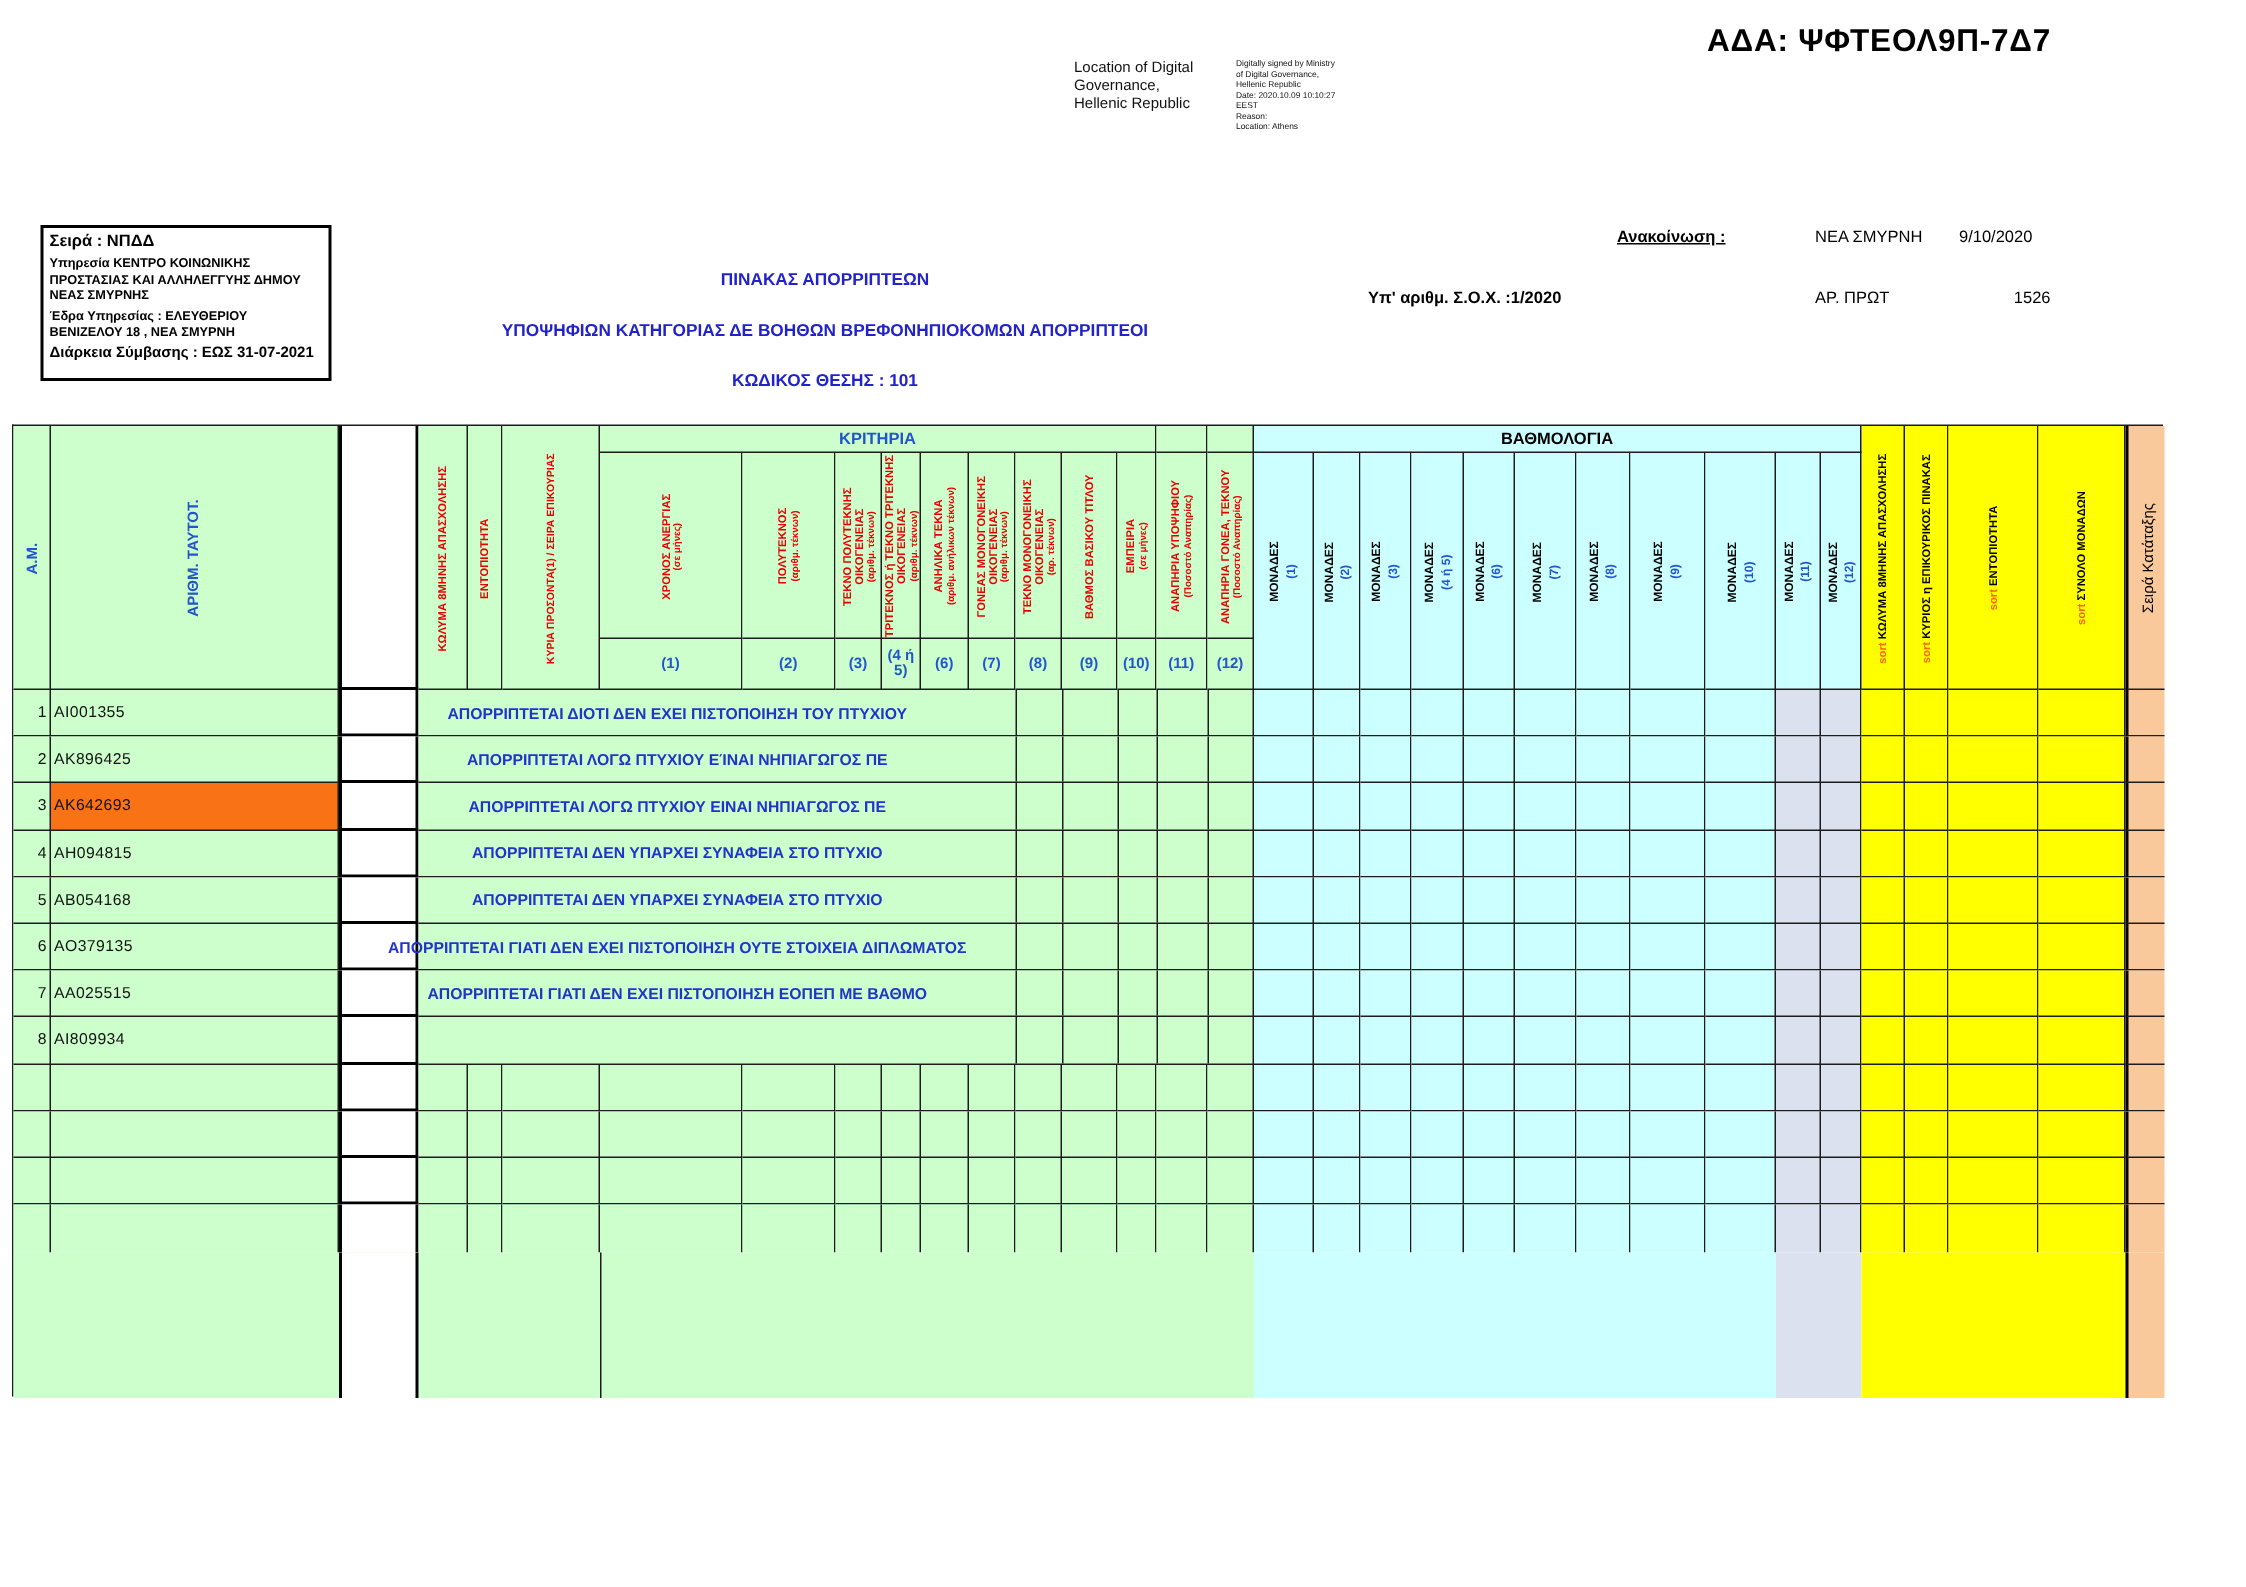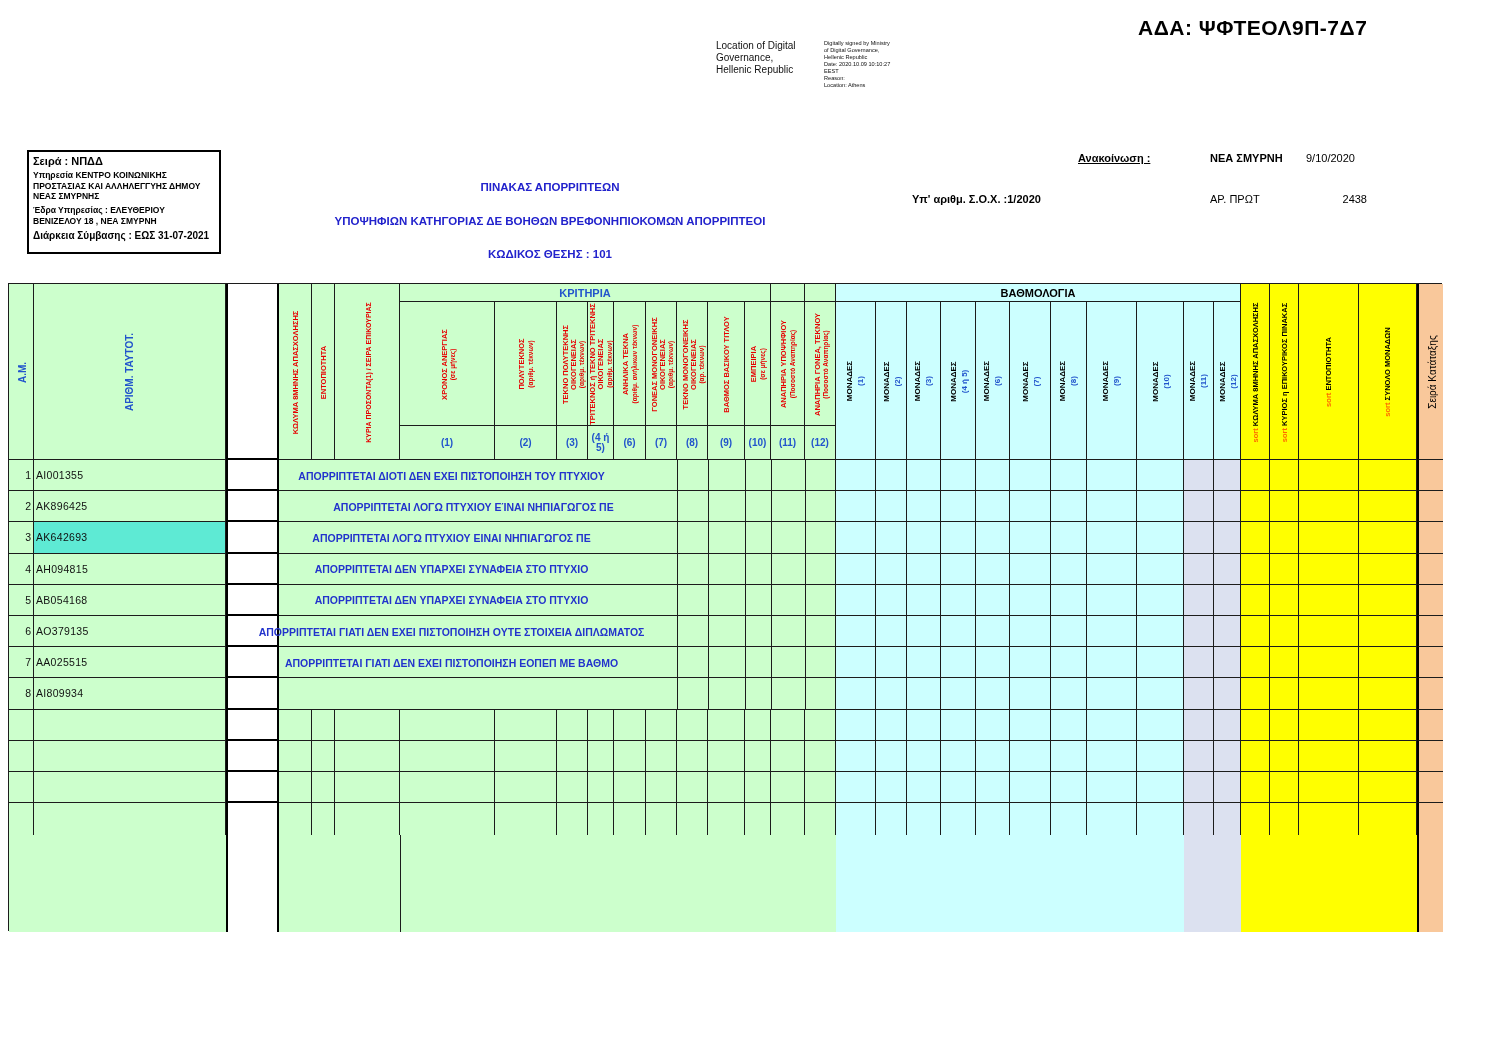--- a/index.html
+++ b/index.html
@@ -12,21 +12,21 @@
   .sig-det{left:824px;top:40px;width:120px;font-size:5.6px;line-height:1.25;color:#111;}
   .agency-box{left:27px;top:150px;width:194px;height:104px;border:2px solid #000;
     box-sizing:border-box;padding:3px 4px;color:#000;}
   .agency-box .l1{font-size:11px;font-weight:bold;margin-bottom:3px;}
   .agency-box .l2{font-size:8.5px;font-weight:bold;line-height:1.25;margin-bottom:3px;}
   .agency-box .l3{font-size:8.5px;font-weight:bold;line-height:1.25;margin-bottom:4px;}
   .agency-box .l4{font-size:10px;font-weight:bold;}
   .title{left:230px;width:640px;text-align:center;color:#2222CC;font-weight:bold;font-size:11.5px;}
   .t1{top:153px;} .t2{top:181px;} .t3{top:215px;} .t4{top:248px;} .t5{top:265px;}
   .ann-label{left:1078px;top:152px;font-size:11px;font-weight:bold;text-decoration:underline;}
-  .ann-city{left:1210px;top:152px;font-size:11px;font-weight:bold;}
+  .ann-city{left:1210px;top:152px;font-size:11px;}
   .ann-date{left:1306px;top:152px;font-size:11px;}
   .sox{left:912px;top:193px;font-size:11px;font-weight:bold;}
   .prot-label{left:1210px;top:193px;font-size:11px;}
   .prot-num{left:1322px;top:193px;width:45px;text-align:right;font-size:11px;}
   
   #tbl{position:absolute;left:8px;top:283px;width:1434px;height:648px;
     border-top:1px solid #1c1c1c;border-left:1px solid #1c1c1c;box-sizing:border-box;}
   .cell{position:absolute;box-sizing:border-box;border-right:1px solid #1c1c1c;
     border-bottom:1px solid #1c1c1c;overflow:visible;}
   .nb{border-bottom:none;}
@@ -86,21 +86,21 @@
 
   <div class="abs title t3">ΥΠΟΨΗΦΙΩΝ ΚΑΤΗΓΟΡΙΑΣ ΔΕ ΒΟΗΘΩΝ ΒΡΕΦΟΝΗΠΙΟΚΟΜΩΝ ΑΠΟΡΡΙΠΤΕΟΙ</div>
   <div class="abs title t2">ΠΙΝΑΚΑΣ ΑΠΟΡΡΙΠΤΕΩΝ</div>
   <div class="abs title t4">ΚΩΔΙΚΟΣ ΘΕΣΗΣ : 101</div>
 
   <div class="abs ann-label">Ανακοίνωση :</div>
   <div class="abs ann-city">ΝΕΑ ΣΜΥΡΝΗ</div>
   <div class="abs ann-date">9/10/2020</div>
   <div class="abs sox">Υπ' αριθμ. Σ.Ο.Χ. :1/2020</div>
   <div class="abs prot-label">ΑΡ. ΠΡΩΤ</div>
-  <div class="abs prot-num">2438</div>
+  <div class="abs prot-num">1526</div>
 
   <div id="tbl">
       <div class="cell" style="left: 0px; top: 0px; width: 25px; height: 176px; background: rgb(204, 255, 204);">
         <div class="rotin" style="width: 176px; height: 25px; left: -75.5px; top: 75.5px;">
           <div class="blue-head" style="display: block;">Α.Μ.</div>
         </div>
       </div>
       <div class="cell" style="left: 25px; top: 0px; width: 192px; height: 176px; background: rgb(204, 255, 204);">
         <div class="rotin" style="width: 176px; height: 192px; left: 8px; top: -8px;">
           <div class="blue-head" style="display: block; width: 80px; text-align: center;">ΑΡΙΘΜ. ΤΑΥΤΟΤ.</div>
@@ -323,39 +323,39 @@
       <div class="cell rownum" style="left: 0px; top: 207.2px; width: 25px; height: 31.2px; background: rgb(204, 255, 204);">2</div>
       <div class="cell rowid" style="left: 25px; top: 207.2px; width: 192px; height: 31.2px; background: rgb(204, 255, 204);">AK896425</div>
       <div class="cell wcol" style="left: 217px; top: 207.2px; width: 53px; height: 31.2px;"></div>
       <div class="cell" style="left: 270px; top: 207.2px; width: 557px; height: 31.2px; background: rgb(204, 255, 204);">
         <div class="vline" style="left: 398px; top: 0px; height: 100%;"></div>
         <div class="vline" style="left: 429px; top: 0px; height: 100%;"></div>
         <div class="vline" style="left: 466px; top: 0px; height: 100%;"></div>
         <div class="vline" style="left: 492px; top: 0px; height: 100%;"></div>
         <div class="vline" style="left: 526px; top: 0px; height: 100%;"></div>
       </div>
-      <div class="reason" style="left: 217px; top: 207.2px; width: 451px; height: 31.2px; padding-left: 22px;">ΑΠΟΡΡΙΠΤΕΤΑΙ ΛΟΓΩ ΠΤΥΧΙΟΥ ΕΊΝΑΙ ΝΗΠΙΑΓΩΓΟΣ ΠΕ</div>
+      <div class="reason" style="left: 217px; top: 207.2px; width: 451px; height: 31.2px;">ΑΠΟΡΡΙΠΤΕΤΑΙ ΛΟΓΩ ΠΤΥΧΙΟΥ ΕΊΝΑΙ ΝΗΠΙΑΓΩΓΟΣ ΠΕ</div>
       <div class="cell" style="left: 827px; top: 207.2px; width: 40px; height: 31.2px; background: rgb(204, 255, 255);"></div>
       <div class="cell" style="left: 867px; top: 207.2px; width: 31px; height: 31.2px; background: rgb(204, 255, 255);"></div>
       <div class="cell" style="left: 898px; top: 207.2px; width: 34px; height: 31.2px; background: rgb(204, 255, 255);"></div>
       <div class="cell" style="left: 932px; top: 207.2px; width: 35px; height: 31.2px; background: rgb(204, 255, 255);"></div>
       <div class="cell" style="left: 967px; top: 207.2px; width: 34px; height: 31.2px; background: rgb(204, 255, 255);"></div>
       <div class="cell" style="left: 1001px; top: 207.2px; width: 41px; height: 31.2px; background: rgb(204, 255, 255);"></div>
       <div class="cell" style="left: 1042px; top: 207.2px; width: 36px; height: 31.2px; background: rgb(204, 255, 255);"></div>
       <div class="cell" style="left: 1078px; top: 207.2px; width: 50px; height: 31.2px; background: rgb(204, 255, 255);"></div>
       <div class="cell" style="left: 1128px; top: 207.2px; width: 47px; height: 31.2px; background: rgb(204, 255, 255);"></div>
       <div class="cell" style="left: 1175px; top: 207.2px; width: 30px; height: 31.2px; background: rgb(220, 225, 240);"></div>
       <div class="cell" style="left: 1205px; top: 207.2px; width: 27px; height: 31.2px; background: rgb(220, 225, 240);"></div>
       <div class="cell" style="left: 1232px; top: 207.2px; width: 29px; height: 31.2px; background: rgb(255, 255, 0);"></div>
       <div class="cell" style="left: 1261px; top: 207.2px; width: 29px; height: 31.2px; background: rgb(255, 255, 0);"></div>
       <div class="cell" style="left: 1290px; top: 207.2px; width: 60px; height: 31.2px; background: rgb(255, 255, 0);"></div>
       <div class="cell" style="left: 1350px; top: 207.2px; width: 58px; height: 31.2px; background: rgb(255, 255, 0);"></div>
       <div class="cell pcol" style="left: 1408px; top: 207.2px; width: 26px; height: 31.2px; background: rgb(249, 200, 155); border-right: none;"></div>
       <div class="cell rownum" style="left: 0px; top: 238.4px; width: 25px; height: 31.2px; background: rgb(204, 255, 204);">3</div>
-      <div class="cell rowid" style="left: 25px; top: 238.4px; width: 192px; height: 31.2px; background: #5eead4;">AK642693</div>
+      <div class="cell rowid" style="left: 25px; top: 238.4px; width: 192px; height: 31.2px; background: #f97316;">AK642693</div>
       <div class="cell wcol" style="left: 217px; top: 238.4px; width: 53px; height: 31.2px;"></div>
       <div class="cell" style="left: 270px; top: 238.4px; width: 557px; height: 31.2px; background: rgb(204, 255, 204);">
         <div class="vline" style="left: 398px; top: 0px; height: 100%;"></div>
         <div class="vline" style="left: 429px; top: 0px; height: 100%;"></div>
         <div class="vline" style="left: 466px; top: 0px; height: 100%;"></div>
         <div class="vline" style="left: 492px; top: 0px; height: 100%;"></div>
         <div class="vline" style="left: 526px; top: 0px; height: 100%;"></div>
       </div>
       <div class="reason" style="left: 217px; top: 238.4px; width: 451px; height: 31.2px;">ΑΠΟΡΡΙΠΤΕΤΑΙ  ΛΟΓΩ ΠΤΥΧΙΟΥ ΕΙΝΑΙ ΝΗΠΙΑΓΩΓΟΣ ΠΕ</div>
       <div class="cell" style="left: 827px; top: 238.4px; width: 40px; height: 31.2px; background: rgb(204, 255, 255);"></div>

